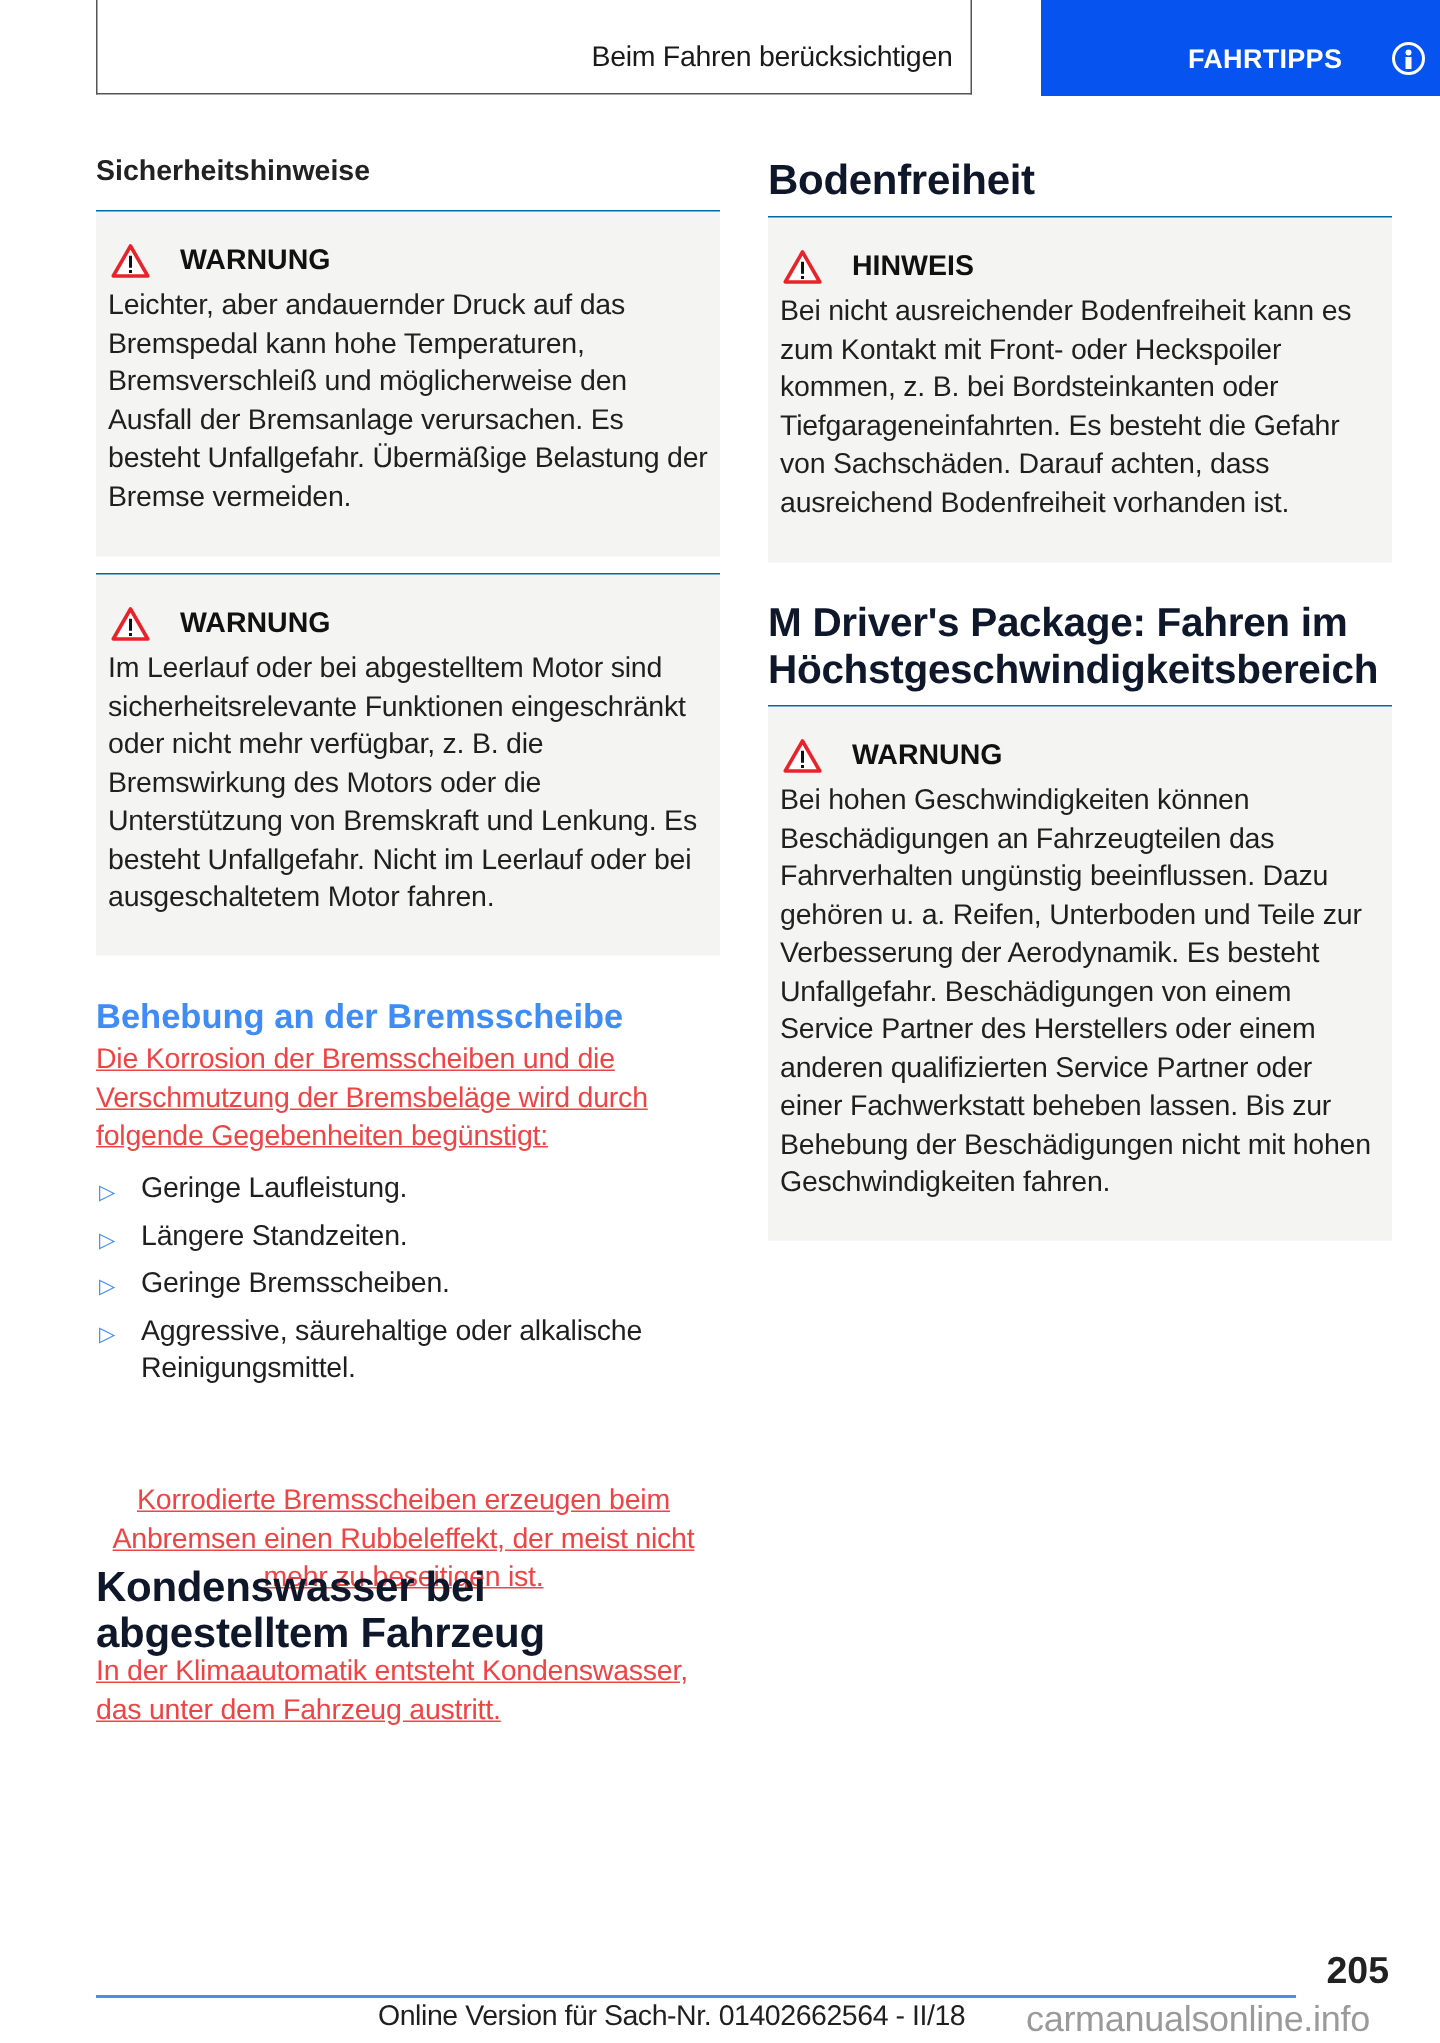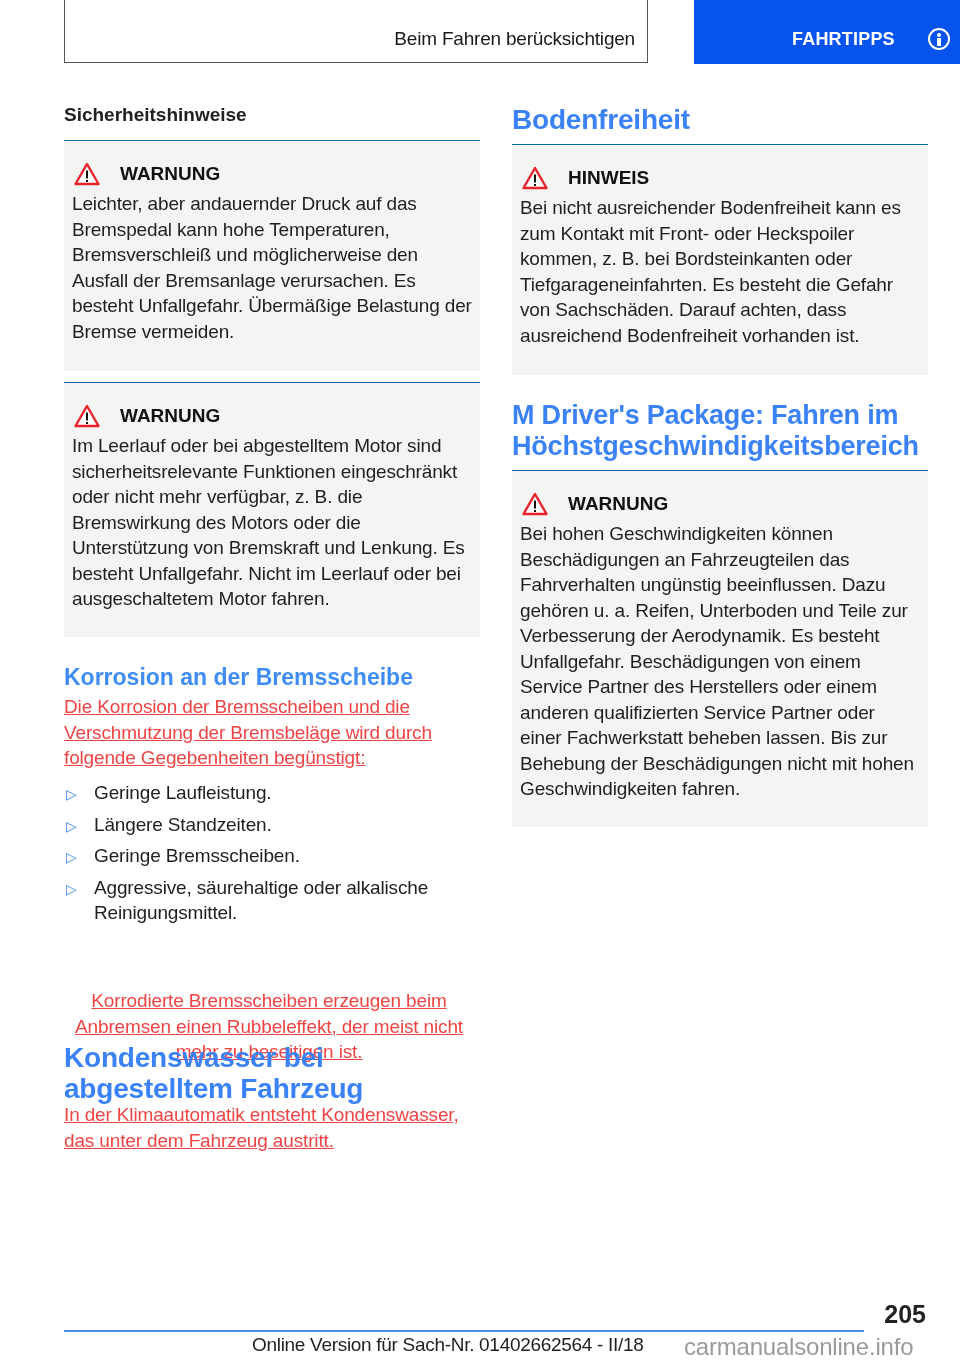--- a/index.html
+++ b/index.html
@@ -92,21 +92,21 @@
     .subhead {
       position: absolute;
       font-size: 19px;
       font-weight: bold;
       color: #222;
     }
     .h1 {
       position: absolute;
       font-size: 28px;
       font-weight: bold;
-      color: #3b82f6;
+      color: #0f172a;
       line-height: 31px;
       letter-spacing: -0.2px;
     }
     .h2 {
       position: absolute;
       font-size: 23px;
       font-weight: bold;
       color: #3f8cf5;
       line-height: 28px;
     }
@@ -238,21 +238,21 @@
       <svg viewBox="0 0 26 24">
         <path d="M13 2 L24.5 22 L1.5 22 Z" fill="#fff" stroke="#e8232a" stroke-width="2.4" stroke-linejoin="round"></path>
         <rect x="12" y="8.5" width="2" height="8" fill="#111"></rect>
         <rect x="12" y="18" width="2" height="2" fill="#111"></rect>
       </svg>
       <span>WARNUNG</span>
     </div>
     <div class="box-text">Im Leerlauf oder bei abgestelltem Motor sind sicherheitsrelevante Funktionen eingeschränkt oder nicht mehr verfügbar, z. B. die Bremswirkung des Motors oder die Unterstützung von Bremskraft und Lenkung. Es besteht Unfallgefahr. Nicht im Leerlauf oder bei ausgeschaltetem Motor fahren.</div>
   </div>
 
-  <div class="h2" style="top:663px;left:0;">Korrosion an der Bremsscheibe</div>
+  <div class="h2" style="top:663px;left:0;">Behebung an der Bremsscheibe</div>
   <div class="para" style="top:694px;left:0;width:410px;">Die Korrosion der Bremsscheiben und die Verschmutzung der Bremsbeläge wird durch folgende Gegebenheiten begünstigt:</div>
 
   <ul class="bullet-list" style="top:780px;left:0;width:416px;">
     <li><span class="tri">▷</span><span>Geringe Laufleistung.</span></li>
     <li><span class="tri">▷</span><span>Längere Standzeiten.</span></li>
     <li><span class="tri">▷</span><span>Geringe Bremsscheiben.</span></li>
     <li><span class="tri">▷</span><span>Aggressive, säurehaltige oder alkalische Reinigungsmittel.</span></li>
   </ul>
 
   <div class="para" style="top:988px;left:0;width:410px;text-align:center;">Korrodierte Bremsscheiben erzeugen beim Anbremsen einen Rubbeleffekt, der meist nicht mehr zu beseitigen ist.</div>

